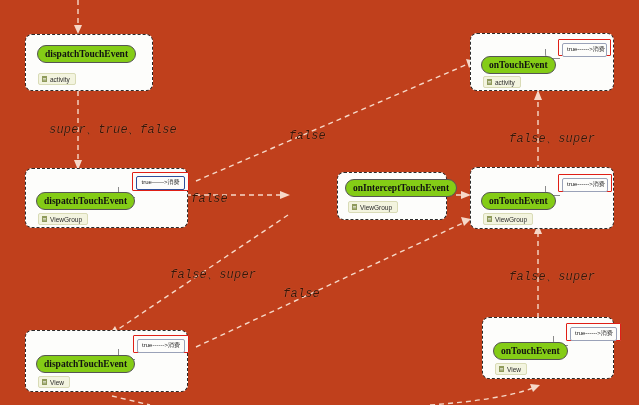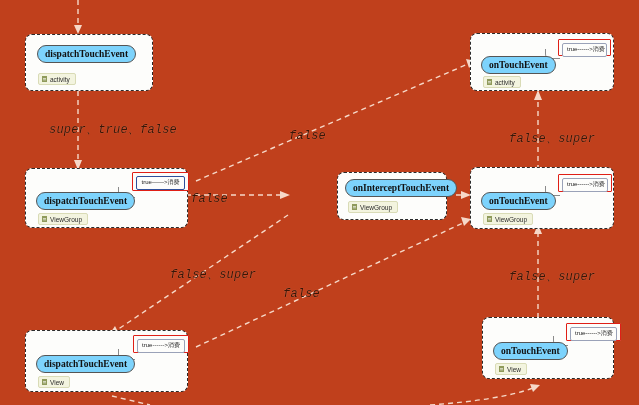--- a/index.html
+++ b/index.html
@@ -46,21 +46,21 @@
   
   .node {
     position: absolute;
     background: #fdfdfb;
     border: 1.4px dashed #2b2b2b;
     border-radius: 7px;
     box-sizing: border-box;
   }
   .node .title {
     position: absolute;
-    background: #7dd3fc;
+    background: #84cc16;
     border: 1px solid #555;
     border-radius: 10px;
     font-weight: bold;
     font-size: 9.5px;
     color: #111;
     padding: 3px 7px 3px 7px;
     white-space: nowrap;
     font-family: "Liberation Serif", "DejaVu Serif", serif;
   }
   .node .tag {

